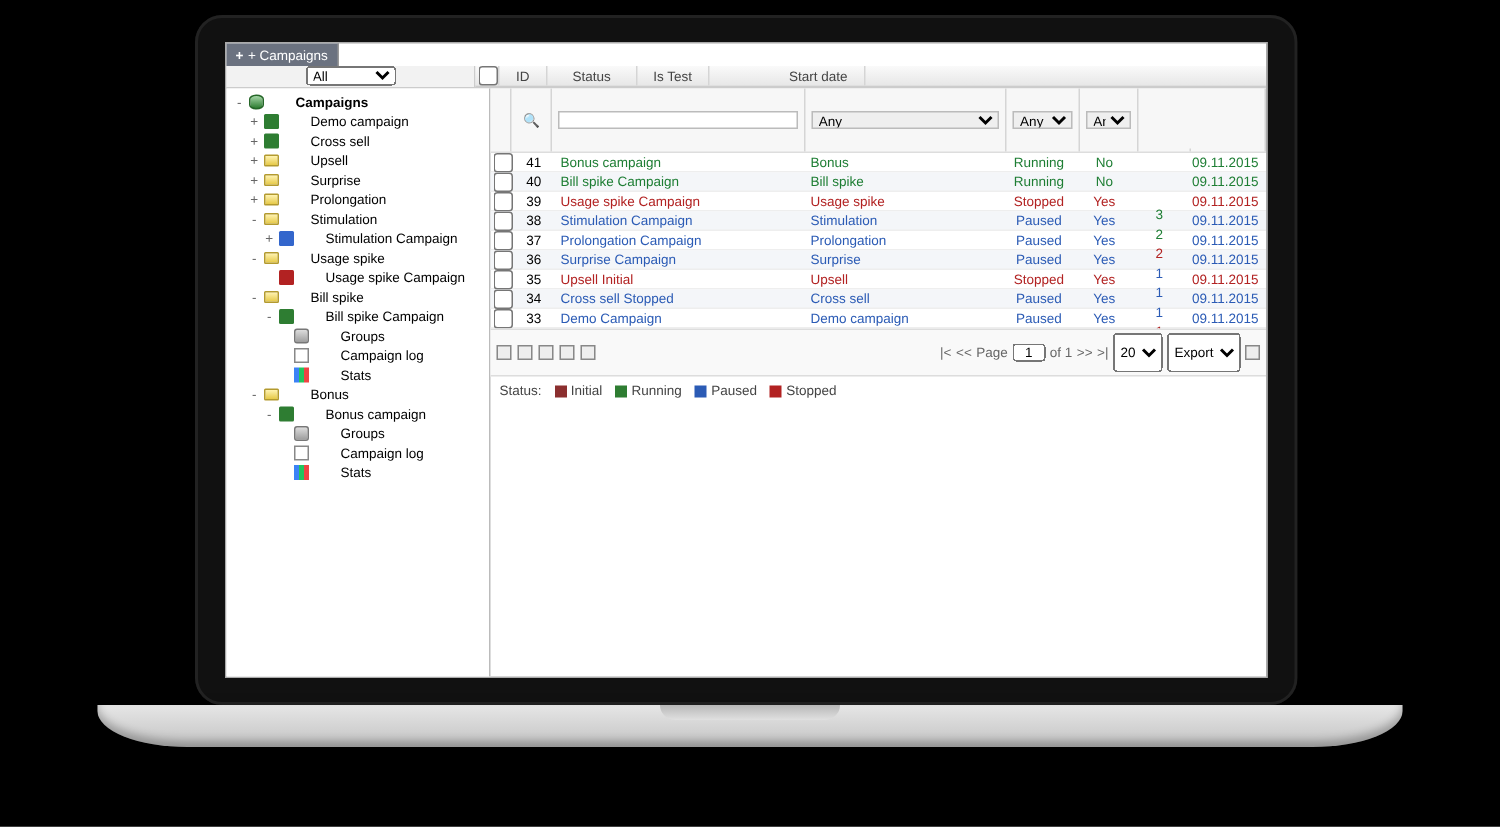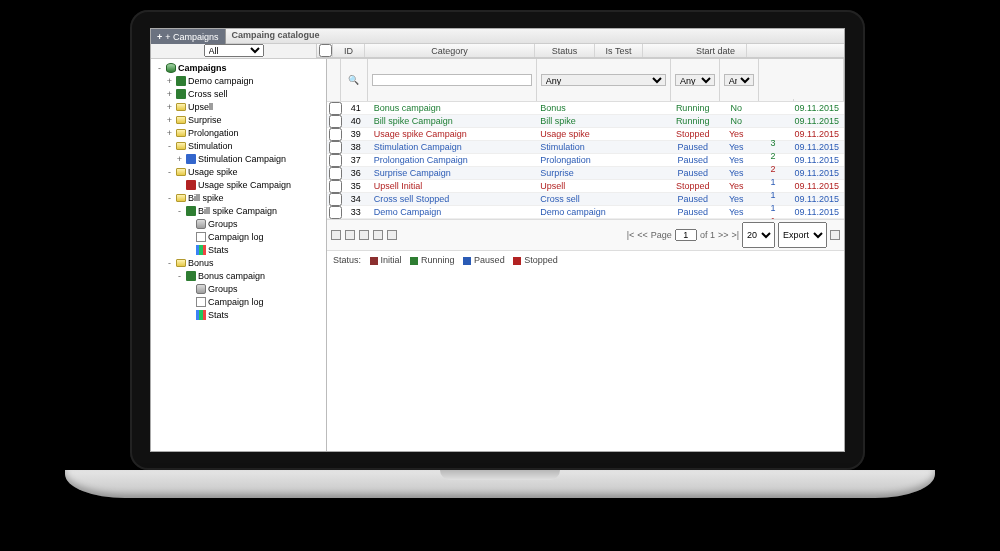--- a/index.html
+++ b/index.html
@@ -14,21 +14,21 @@
   .top-row { display:flex; align-items:stretch; height:15px; }
   .btn-camp { display:flex; align-items:center; gap:3px; background:#6b7280; color:#fff; padding:0 6px; border-right:1px solid #999; white-space:nowrap; }
   .btn-camp span.plus { font-weight:bold; }
   .filters { display:flex; align-items:center; gap:2px; padding:0 4px; border-right:1px solid #ccc; background:#f2f2f2; width:166px;flex-direction:column;}
   .filters select { font-size:9px; height:13px; width:60px; }
   .panel-title { background:linear-gradient(#f4f4f4,#e3e3e3); border-bottom:1px solid #ccc; padding:1px 6px; font-weight:bold; color:#555; flex:1;}
   .body-row { display:flex; flex:1; min-height:0;}
   .sidebar { width:176px; border-right:1px solid #bbb; overflow:auto; background:#fff; }
   .tree { padding:2px 2px 8px 2px; }
   .tree .node { display:flex; align-items:center; gap:2px; height:13px; padding-left:2px; white-space:nowrap; cursor:default;}
-  .tree .lbl { color:#000; }
+  .tree .lbl { color:#000;margin-left:19px; }
   .tree .exp { width:9px; text-align:center; color:#666; cursor:pointer;}
   .ico { width:10px; height:10px; display:inline-block; background:#bbb; }
   .ico-folder   { background:linear-gradient(#fff3b0,#e6c948); border:1px solid #b39a2e; width:10px; height:8px; border-radius:1px; }
   .ico-db       { background:linear-gradient(#a5d6a7,#2e7d32); border-radius:50% / 30%; border:1px solid #256628;}
   .ico-run      { background:#2e7d32; border-radius:1px;}
   .ico-paused   { background:#3366cc; border-radius:1px;}
   .ico-stopped  { background:#b22222; border-radius:1px;}
   .ico-page     { background:#fff; border:1px solid #888;}
   .ico-stats    { background:linear-gradient(90deg,#3b82f6 33%,#22c55e 33% 66%,#ef4444 66%);}
   .ico-groups   { background:linear-gradient(#dcdcdc,#9e9e9e); border:1px solid #777; border-radius:2px;}
@@ -75,34 +75,32 @@
 <div class="stage">
   <div class="laptop-body">
     <div class="screen">
       <div class="app">
 
         <div class="top-row">
           <div class="btn-camp">
             <span class="plus">+</span>
             <span>+ Campaigns</span>
           </div>
-          <div class="panel-title">Campaing catalogue</div>
         </div>
 
         <div class="top-row" style="border-bottom:1px solid #ccc;">
           <div class="filters">
             <select><option>All</option></select>
             <select><option>All</option></select>
           </div>
           <div class="grid-head" style="flex:1;">
             <div class="col c-chk">
                 <input type="checkbox" style="">
               </div>
             <div class="col c-id">ID</div>
-            <div class="col c-cat" style="justify-content:center;">Category</div>
             <div class="col c-status">Status</div>
             <div class="col c-test">Is Test</div>
             <div class="col c-pri">Priority</div>
             <div class="col c-date">Start date</div>
           </div>
         </div>
 
         <div class="body-row">
           <div class="sidebar">
             <div class="tree" id="tree">

